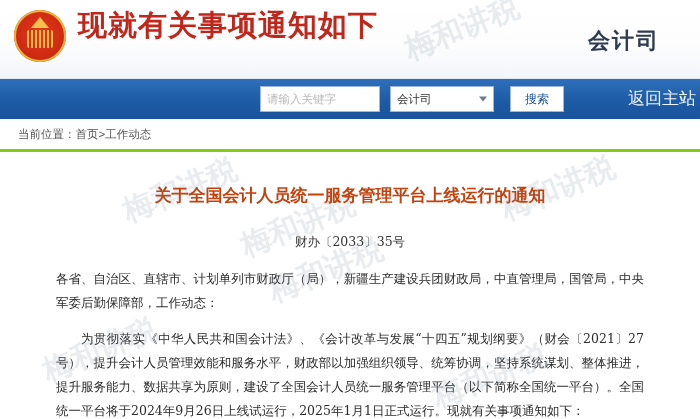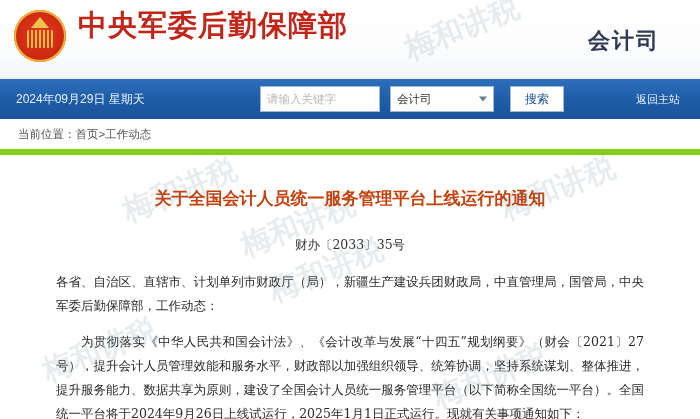--- a/index.html
+++ b/index.html
@@ -87,27 +87,27 @@
     width:0;height:0;border-left:4px solid transparent;border-right:4px solid transparent;
     border-top:5px solid #6b7c90;
   }
   .search-btn{
     margin-left:16px;height:26px;box-sizing:border-box;
     padding:0 14px;display:flex;align-items:center;justify-content:center;
     background:#ffffff;border:1px solid #9fb8d6;color:#1a539b;font-size:12px;
     cursor:pointer;
   }
   .nav-back{
-    position:absolute;right:20px;top:0;line-height:40px;font-size:11px;color:#eef4fb;
+    position:absolute;right:4px;top:0;line-height:40px;font-size:17px;color:#eef4fb;
     cursor:pointer;white-space:nowrap;
   }
 
   
   .crumbbar{
-    height:30px;border-bottom:6px solid #84cc16;background:#fff;
+    height:30px;border-bottom:3px solid #84cc16;background:#fff;
     position:relative;
   }
   .crumb{
     position:absolute;left:18px;top:0;line-height:30px;font-size:11.5px;color:#555;
   }
   .crumb a{color:#555;text-decoration:none;}
 
   
   .content{
     position:relative;
@@ -154,28 +154,27 @@
   .wm7{left:120px;top:170px;font-size:30px;}
 </style>
 </head>
 <body>
 
 <div class="page">
 
   <div class="banner">
     <div class="emblem"></div>
     <div class="ministry">
-      <div class="ministry-cn">中央军委后勤保障部</div>
+      <div class="ministry-cn">现就有关事项通知如下</div>
     </div>
     <div class="dept-title">会计司</div>
     <div class="wm wm1">梅和讲税</div>
   </div>
 
   <div class="navbar">
-    <div class="nav-date">2024年09月29日 星期天</div>
 
     <div class="search-wrap">
       <input class="search-input" type="text" placeholder="请输入关键字" style="">
       <div class="search-select">
         <span>会计司</span>
         <span class="caret"></span>
       </div>
       <div class="search-btn">搜索</div>
     </div>
 

